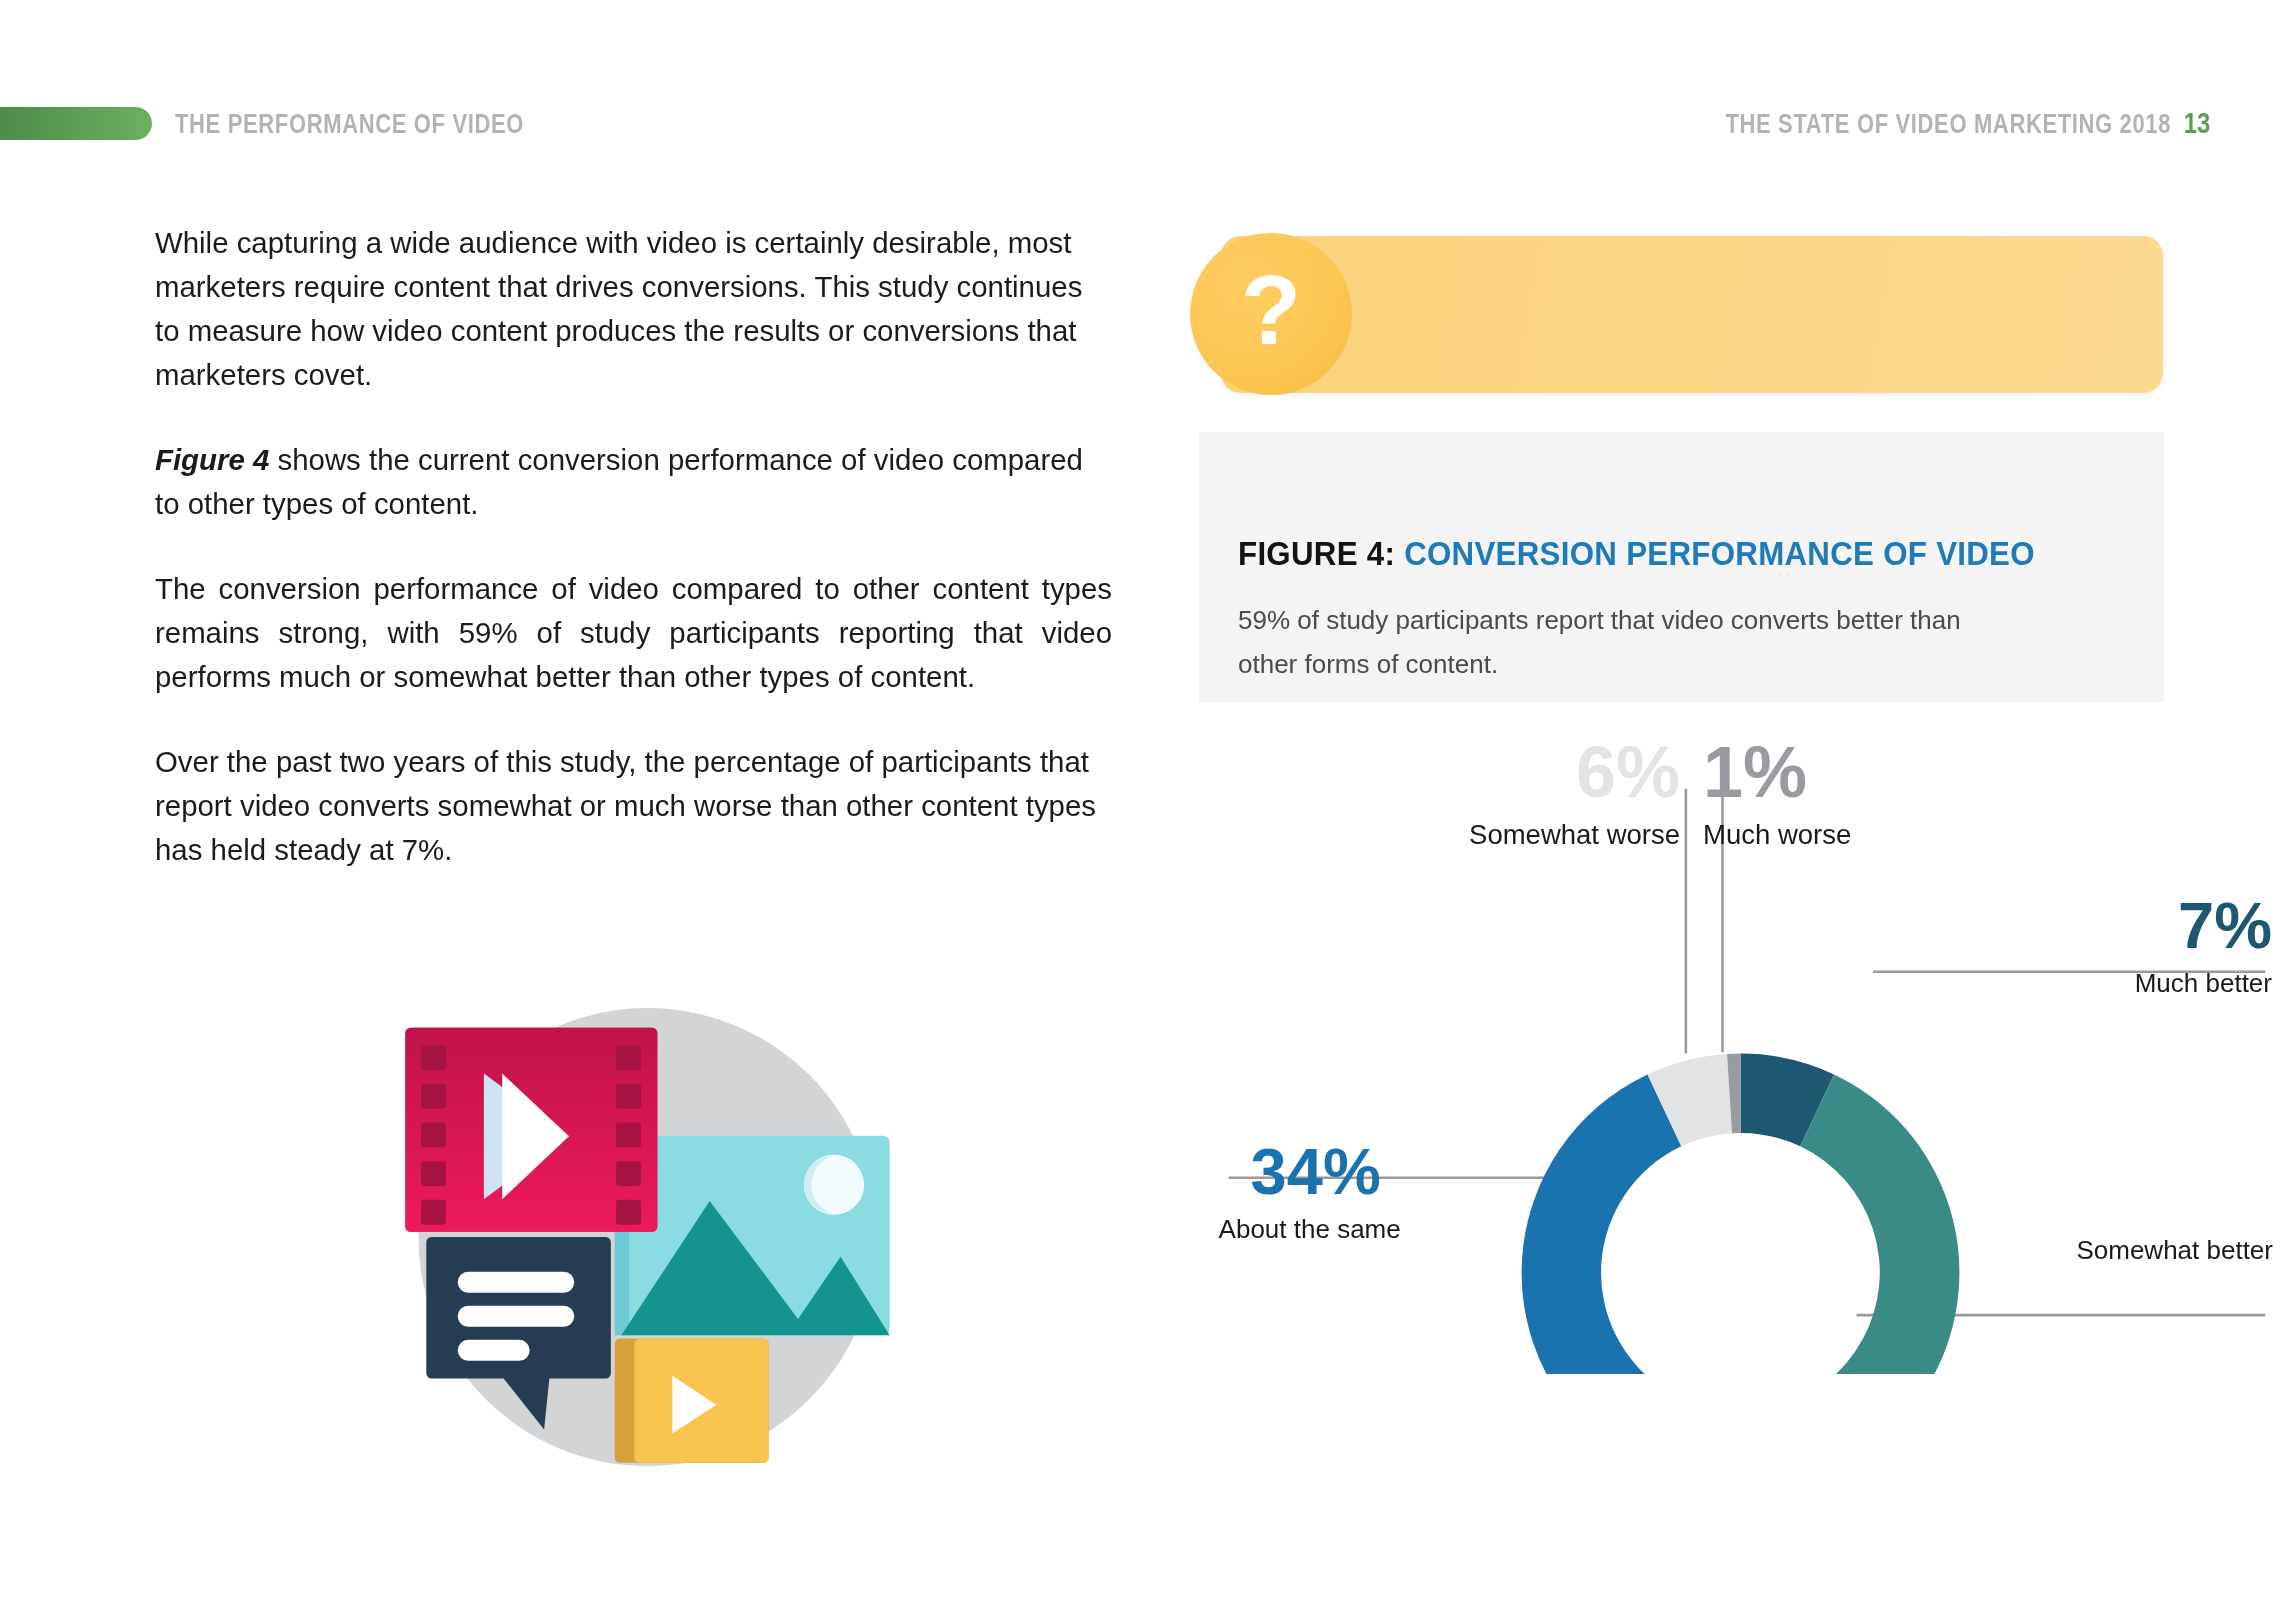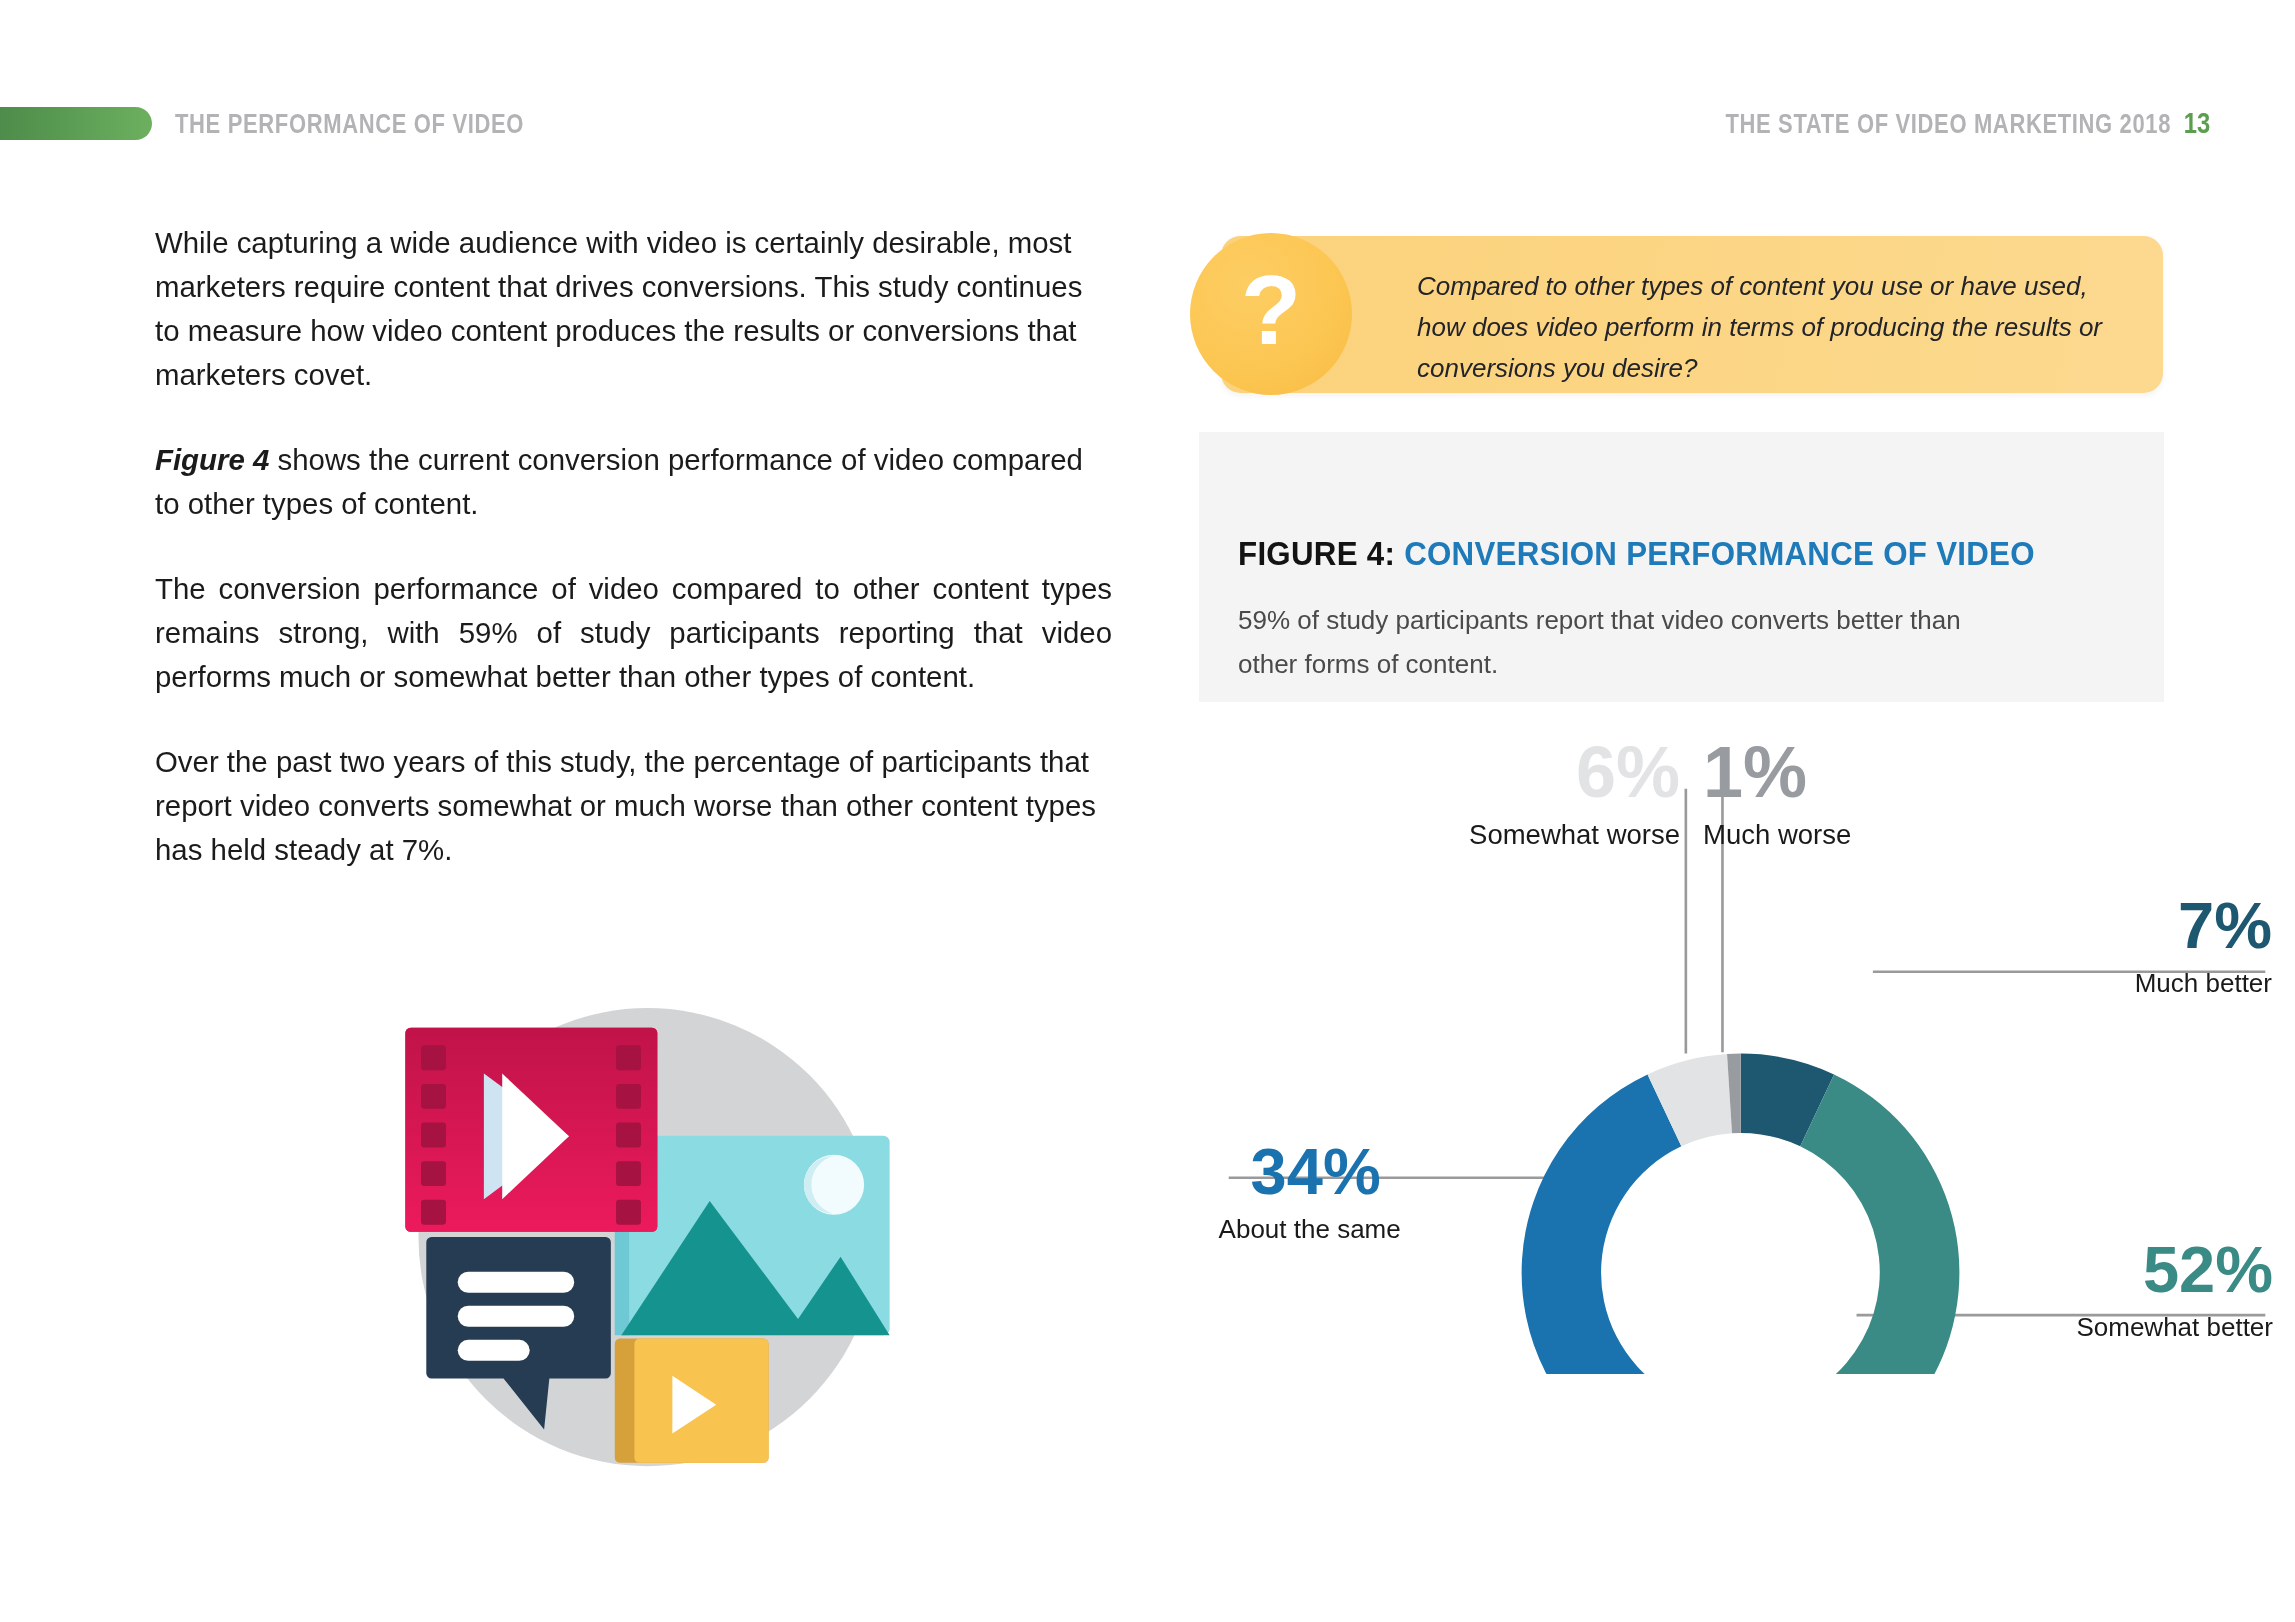--- a/index.html
+++ b/index.html
@@ -185,21 +185,20 @@
         <stop offset="100%" stop-color="#ec1a5d"></stop>
       </linearGradient>
     </defs>
   </svg>
 </div>
 
 <div id="question-box">
   <div id="question-circle">
     <div id="question-glyph">?</div>
   </div>
-  <div id="question-text">Compared to other types of content you use or have used, how does video perform in terms of producing the results or conversions you desire?</div>
 </div>
 
 <div id="figure-panel">
   <div id="figure-title"><span class="lbl">FIGURE 4:</span> <span class="val">CONVERSION PERFORMANCE OF VIDEO</span></div>
   <div id="figure-sub">59% of study participants report that video converts better than other forms of content.</div>
 </div>
 
 <div id="chart-area">
   <svg id="donut-svg" viewBox="0 0 1675 1000" xmlns="http://www.w3.org/2000/svg">
 
@@ -234,21 +233,20 @@
     <span class="chart-pct">1%</span>
     <span class="chart-name">Much worse</span>
   </div>
 
   <div class="chart-label" id="lbl-much-better">
     <span class="chart-pct">7%</span>
     <span class="chart-name">Much better</span>
   </div>
 
   <div class="chart-label" id="lbl-somewhat-better">
-    <span class="chart-pct">52%</span>
     <span class="chart-name">Somewhat better</span>
   </div>
 
   <div class="chart-label" id="lbl-about-same">
     <span class="chart-pct">34%</span>
     <span class="chart-name">About the same</span>
   </div>
 </div>
 
 

